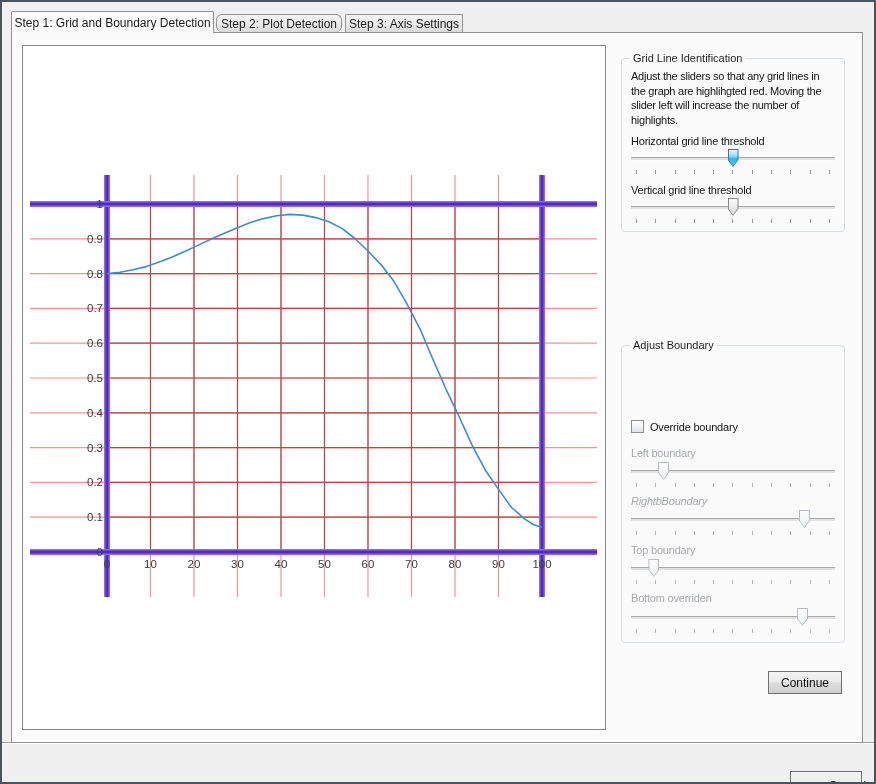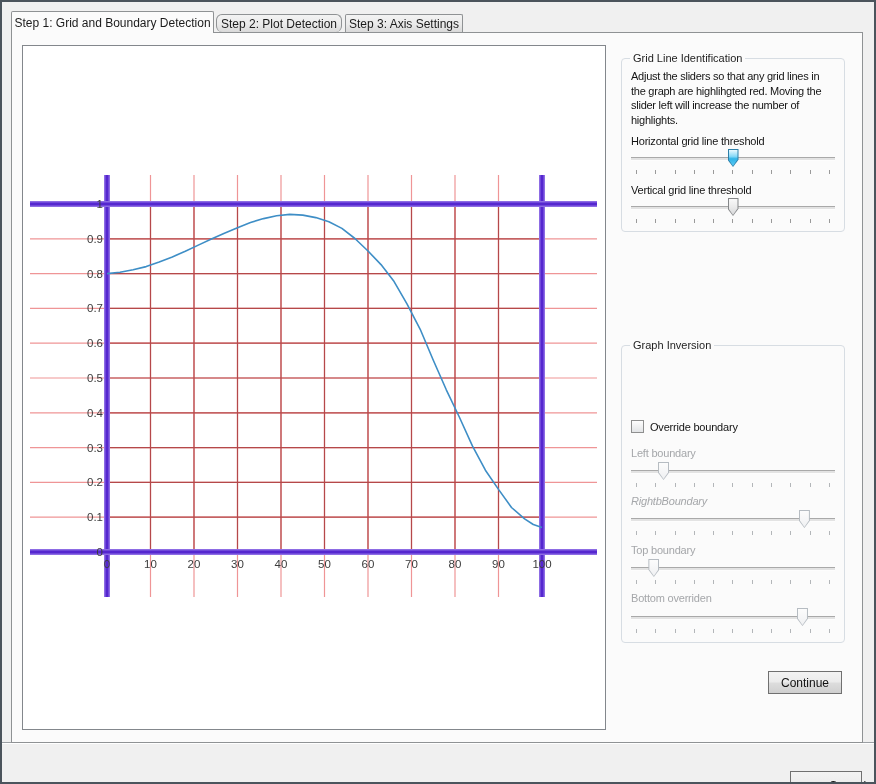--- a/index.html
+++ b/index.html
@@ -196,21 +196,21 @@
             <span></span>
             <span></span>
             <span></span>
             <span></span>
           </div>
         </div>
     </div>
 
 
     <div class="groupbox" id="gb3">
-      <div class="gb-title">Graph Inversion</div>
+      <div class="gb-title">Adjust Boundary</div>
       <div class="check-row" style="top:74px;">
         <span class="checkbox"></span>
         <span class="cb-label">Override boundary</span>
       </div>
       <div class="ctl-label disabled" style="top:101px;">Left boundary</div>
       <div class="slider disabled" style="top:116px;">
           <div class="track"></div>
           <div class="thumb" style="left: calc(14% - 1.54px);">
             <div class="t-o"></div>
             <div class="t-i"></div>

